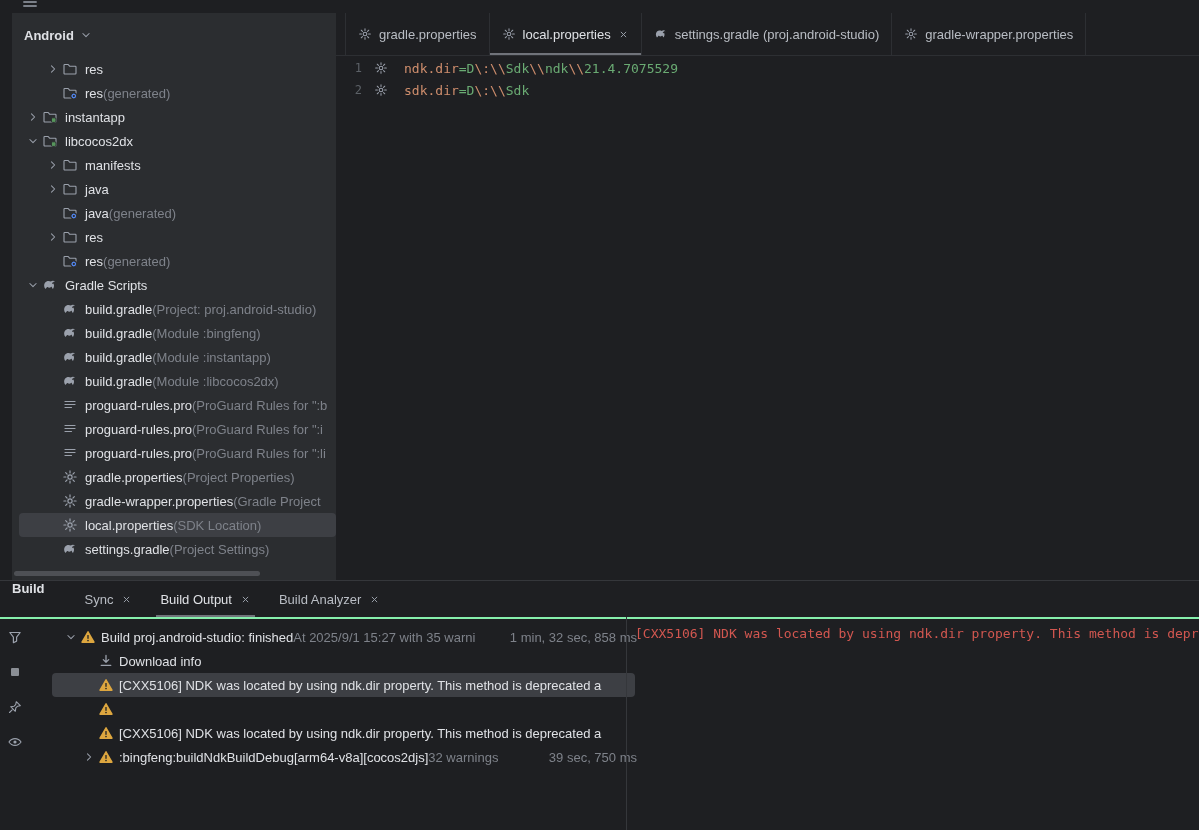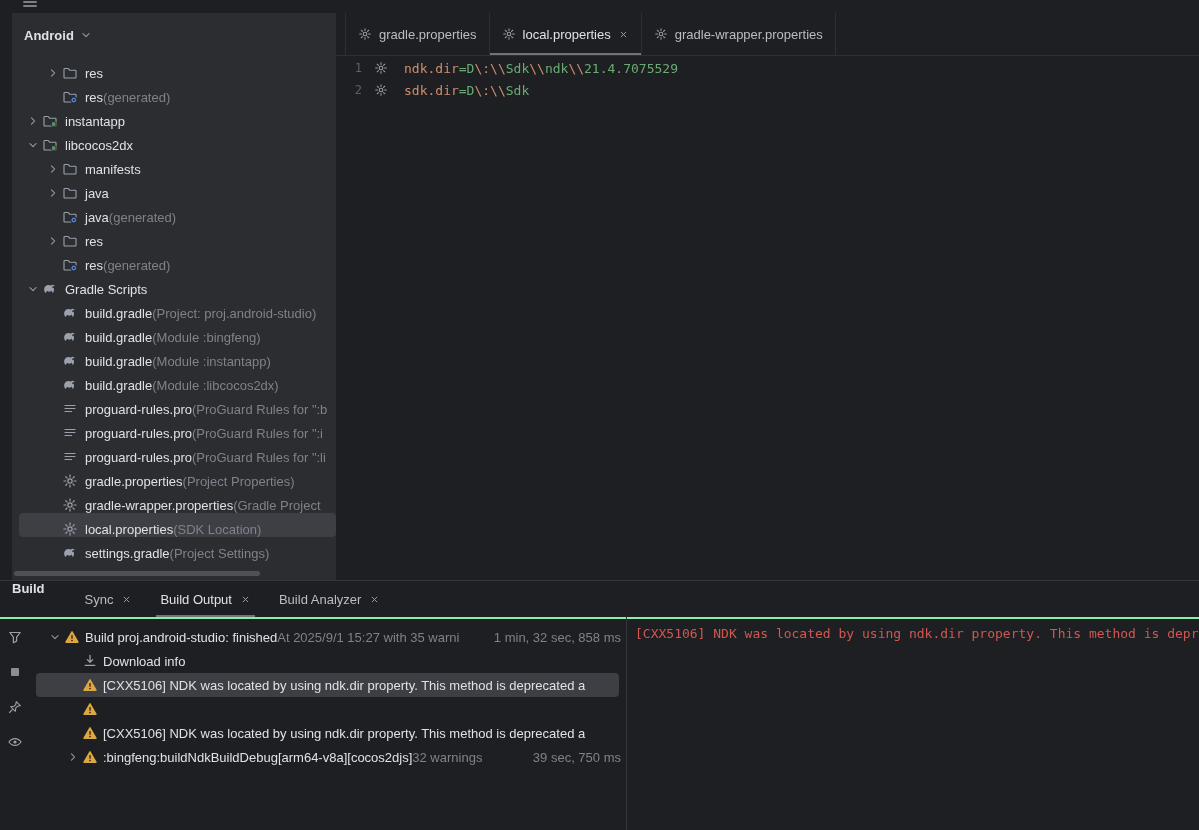--- a/index.html
+++ b/index.html
@@ -14,21 +14,21 @@
   
   .topbar{position:absolute;left:0;top:0;width:100%;height:13px;background:#1e1f22;overflow:hidden}
   .menu-partial{position:absolute;left:21px;top:-7px;width:18px;height:18px}
 
   
   .project{position:absolute;left:12px;top:13px;width:335px;height:567px;background:#2b2d30;
            border-right:1px solid #222427;overflow:hidden}
   .project-header{height:44px;display:flex;align-items:center;padding:0 12px;font-weight:700}
   .project-header .ic12{margin-left:6px}
   .ptree{padding-top:0}
-  .prow{display:flex;align-items:flex-end;height:24px;white-space:nowrap}
+  .prow{display:flex;align-items:center;height:24px;white-space:nowrap}
   .lvl1{padding-left:12px}
   .lvl2{padding-left:32px}
   .chev{width:18px;height:16px;flex:0 0 18px;display:flex;align-items:center;justify-content:center}
   .prow .lbl{margin-left:7px}
   .prow .ann{color:#7e828a}
   .prow.selected{background:#3d3f44;border-radius:4px;margin-left:7px;margin-right:11px}
   .prow.selected.lvl2{padding-left:25px}
   .vscroll{position:absolute;right:3px;top:127px;width:4px;height:145px;background:#55575c;border-radius:2px;opacity:.85}
   .hscroll{position:absolute;left:2px;bottom:4px;width:246px;height:5px;background:#55575c;border-radius:3px;opacity:.85}
 
@@ -51,21 +51,21 @@
 
   
   .bottom{position:absolute;left:0;top:580px;width:100%;height:250px;background:#1e1f22;border-top:1px solid #35373b}
   .btabs{display:flex;align-items:flex-start;height:36px;border-bottom:2px solid #86efac;padding-left:12px}
   .btitle{font-weight:700;margin-right:30px}
   .btab{display:flex;align-items:center;gap:8px;padding:0 10px;height:100%;color:#b9bdc4;position:relative;margin-right:8px}
   .btab.active{color:#dfe1e5}
   .btab.active::after{content:"";position:absolute;left:6px;right:6px;bottom:0;height:2px;background:#70737a}
   .strip{position:absolute;left:0;top:36px;bottom:0;width:30px;display:flex;flex-direction:column;
          align-items:center;padding-top:12px;gap:19px}
-  .btree{position:absolute;left:30px;top:36px;bottom:0;width:595px;overflow:hidden;padding-top:8px}
+  .btree{position:absolute;left:46px;top:36px;bottom:0;width:595px;overflow:hidden;padding-top:8px}
   .brow{display:flex;align-items:center;height:24px;white-space:nowrap}
   .brow.b0{padding-left:16px}
   .brow.b1{padding-left:34px}
   .brow .lbl{margin-left:5px}
   .brow .meta{color:#7e828a;flex:1 1 auto;min-width:0;overflow:hidden}
   .brow .dur{margin-left:8px;color:#7e828a;flex:0 0 auto;padding-right:4px}
   .brow.selected{background:#3d3f44;border-radius:4px;margin-left:6px;margin-right:6px}
   .brow.selected.b1{padding-left:28px}
   .bconsole{position:absolute;left:626px;top:36px;right:0;bottom:0;border-left:1px solid #35373b;overflow:hidden}
   .console-line{font-family:"DejaVu Sans Mono",monospace;font-size:13px;color:#d25750;
@@ -383,20 +383,26 @@
         <svg class="ic14">
             <use href="#i-gear"></use>
           </svg>
         <span>local.properties</span>
         <svg class="ic11">
             <use href="#i-close"></use>
           </svg>
       </div>
       <div class="etab">
         <svg class="ic14">
+            <use href="#i-gradle"></use>
+          </svg>
+        <span>settings.gradle (proj.android-studio)</span>
+      </div>
+      <div class="etab">
+        <svg class="ic14">
             <use href="#i-gear"></use>
           </svg>
         <span>gradle-wrapper.properties</span>
       </div>
     </div>
 
     <div class="elines">
       <div class="eline">
         <span class="lnum">1</span>
         <svg class="ic14 gut-gear">

